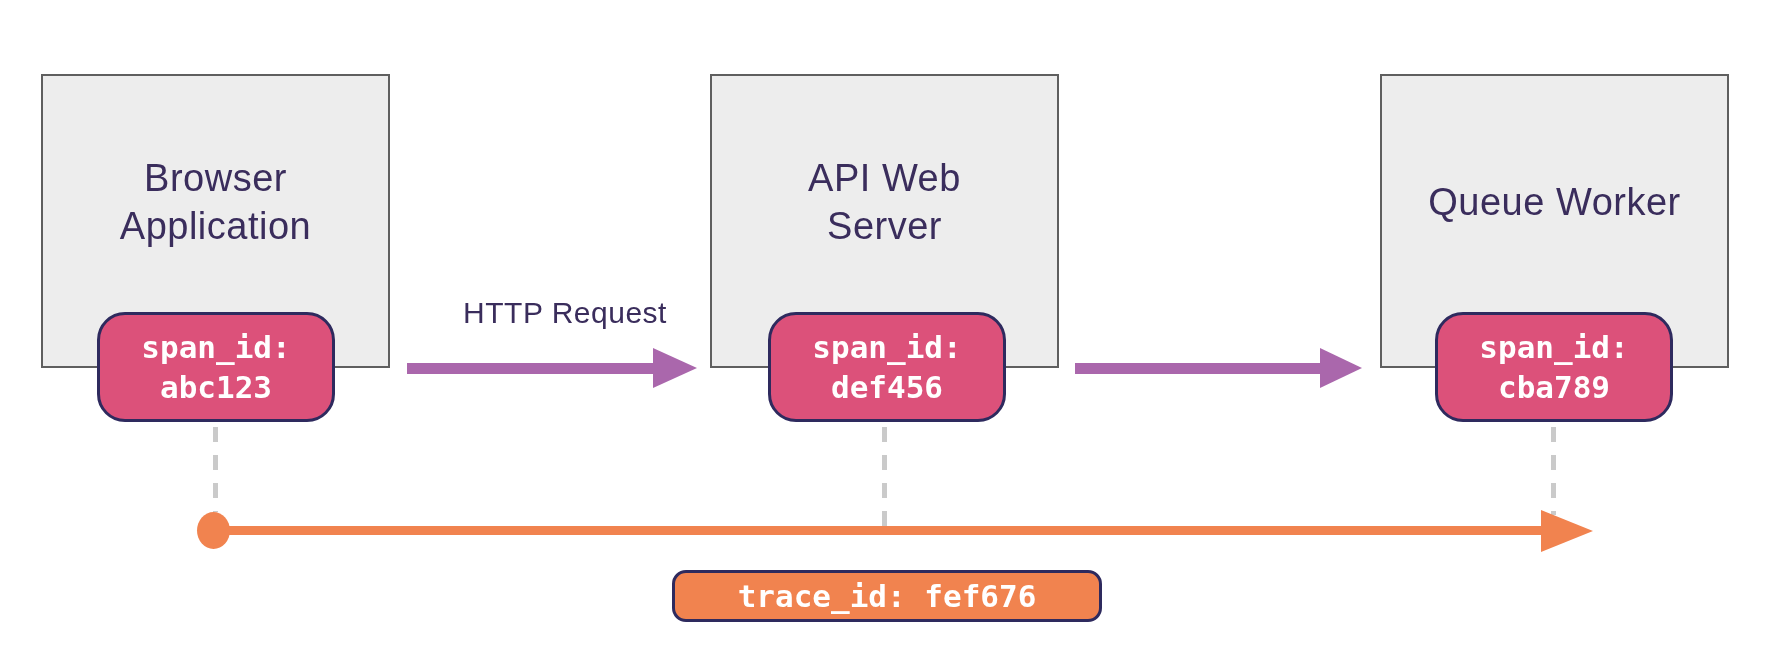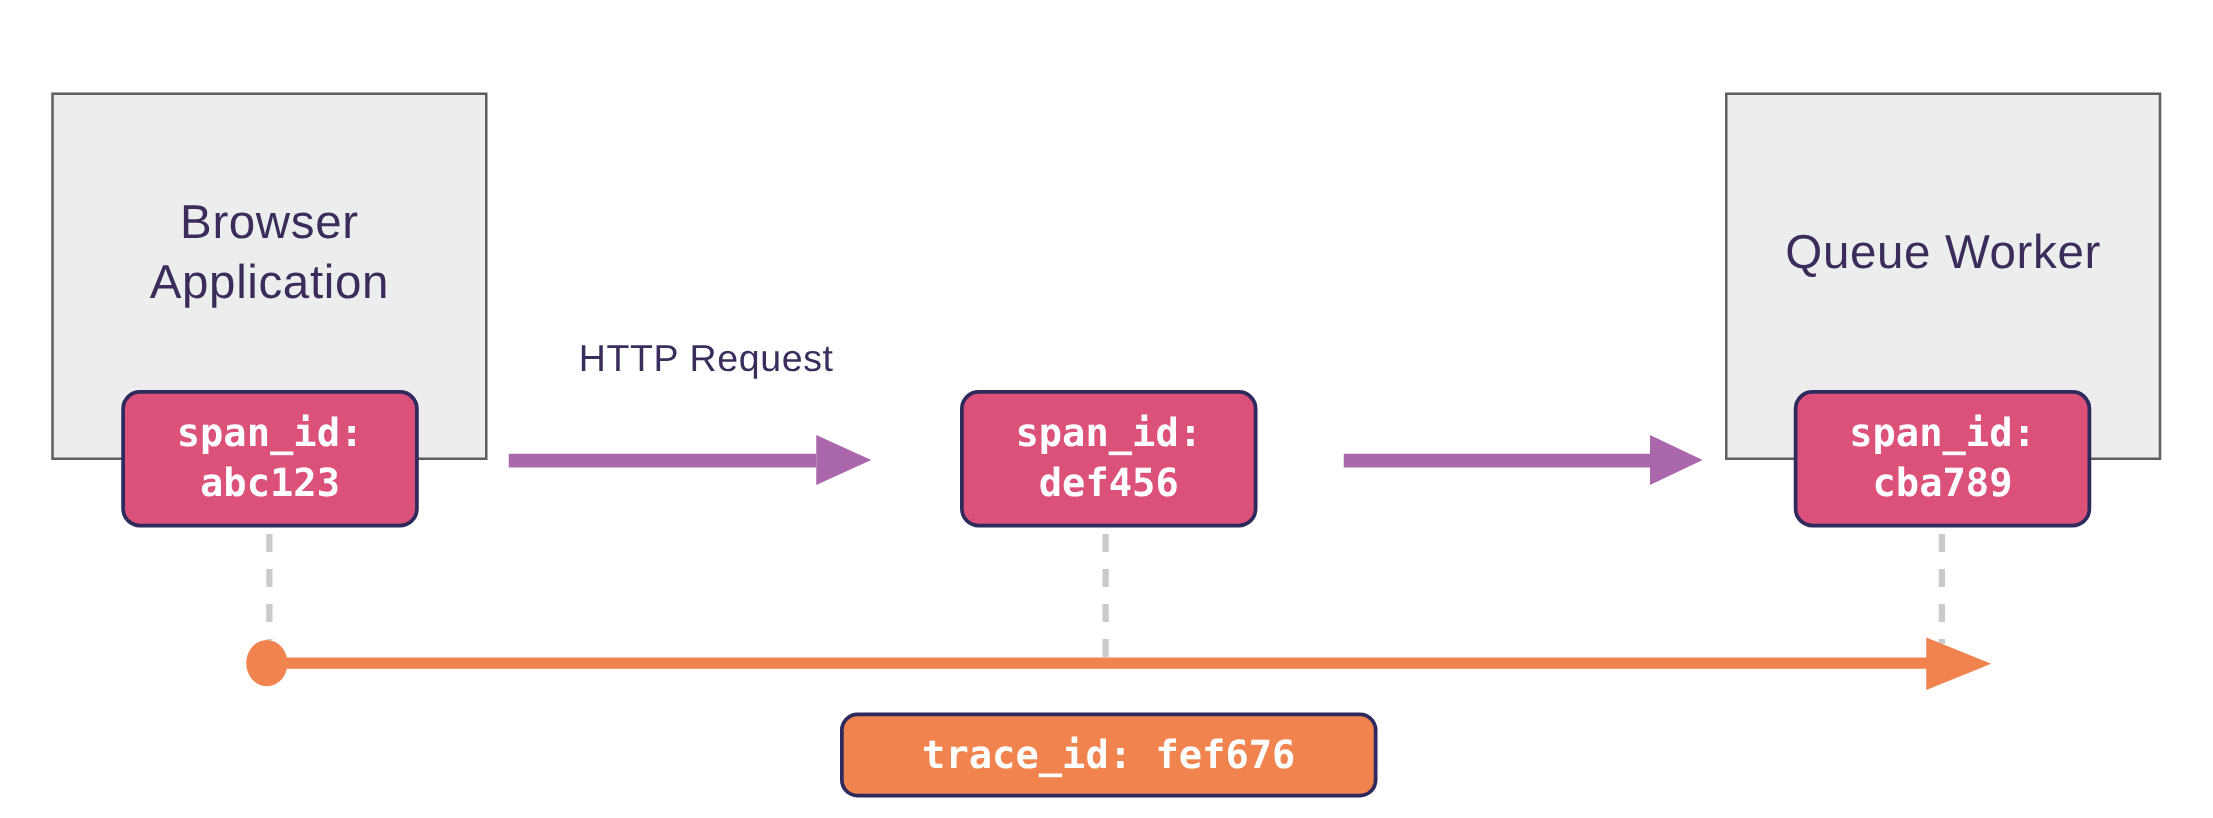--- a/index.html
+++ b/index.html
@@ -16,31 +16,31 @@
   .node1 { left:41px; }
   .node2 { left:710px; }
   .node3 { left:1380px; }
   .node-label {
     text-align:center; font-size:38px; line-height:48px; font-weight:500;
     color:#3A2D5C; padding-bottom:38px; letter-spacing:0.5px;
   }
   
   .span-badge {
     position:absolute; top:277px; width:238px; height:110px; box-sizing:border-box;
-    background:#DC517A; border:3px solid #2E2A5E; border-radius:15px;
+    background:#DC517A; border:3px solid #2E2A5E; border-radius:28px;
     display:flex; flex-direction:column; align-items:center; justify-content:center;
     color:#ffffff; font-family:"DejaVu Sans Mono", monospace;
     font-weight:bold; font-size:31px; line-height:40px;
   }
   .badge1 { left:97px; }
   .badge2 { left:768px; }
   .badge3 { left:1435px; }
   
   .edge-label {
-    position:absolute; top:236px; font-size:30px; font-weight:500;
+    position:absolute; top:261px; font-size:30px; font-weight:500;
     color:#3A2D5C; text-align:center; letter-spacing:0.5px;
   }
   .elabel1 { left:420px; width:290px; }
   .elabel2 { left:1070px; width:295px; }
   .arrow-shaft { position:absolute; top:328px; height:11px; background:#AA67AC; }
   .shaft1 { left:407px; width:246px; }
   .shaft2 { left:1075px; width:245px; }
   .arrow-head {
     position:absolute; top:313px; width:0; height:0;
     border-top:20px solid transparent; border-bottom:20px solid transparent;
@@ -62,36 +62,42 @@
   }
   .timeline-line {
     position:absolute; left:213px; top:491px; width:1330px; height:9px; background:#F1834F;
   }
   .timeline-head {
     position:absolute; left:1541px; top:475px; width:0; height:0;
     border-top:21px solid transparent; border-bottom:21px solid transparent;
     border-left:52px solid #F1834F;
   }
   .trace-badge {
-    position:absolute; left:672px; top:535px; width:430px; height:68px; box-sizing:border-box;
+    position:absolute; left:672px; top:535px; width:430px; height:52px; box-sizing:border-box;
     background:#F1834F; border:3px solid #2E2A5E; border-radius:14px;
     display:flex; align-items:center; justify-content:center;
     color:#ffffff; font-family:"DejaVu Sans Mono", monospace;
     font-weight:bold; font-size:31px;
   }
 </style>
 </head>
 <body>
 
 <div class="canvas">
 
   <div class="node node1">
     <div class="node-label">
       <div>Browser</div>
       <div>Application</div>
+    </div>
+  </div>
+  <div class="node node2">
+    <div class="node-label">
+      <div>API Web</div>
+      <div>Server</div>
     </div>
   </div>
   <div class="node node3">
     <div class="node-label">
       <div>Queue Worker</div>
     </div>
   </div>
 
   <div class="edge-label elabel1">HTTP Request</div>
 

